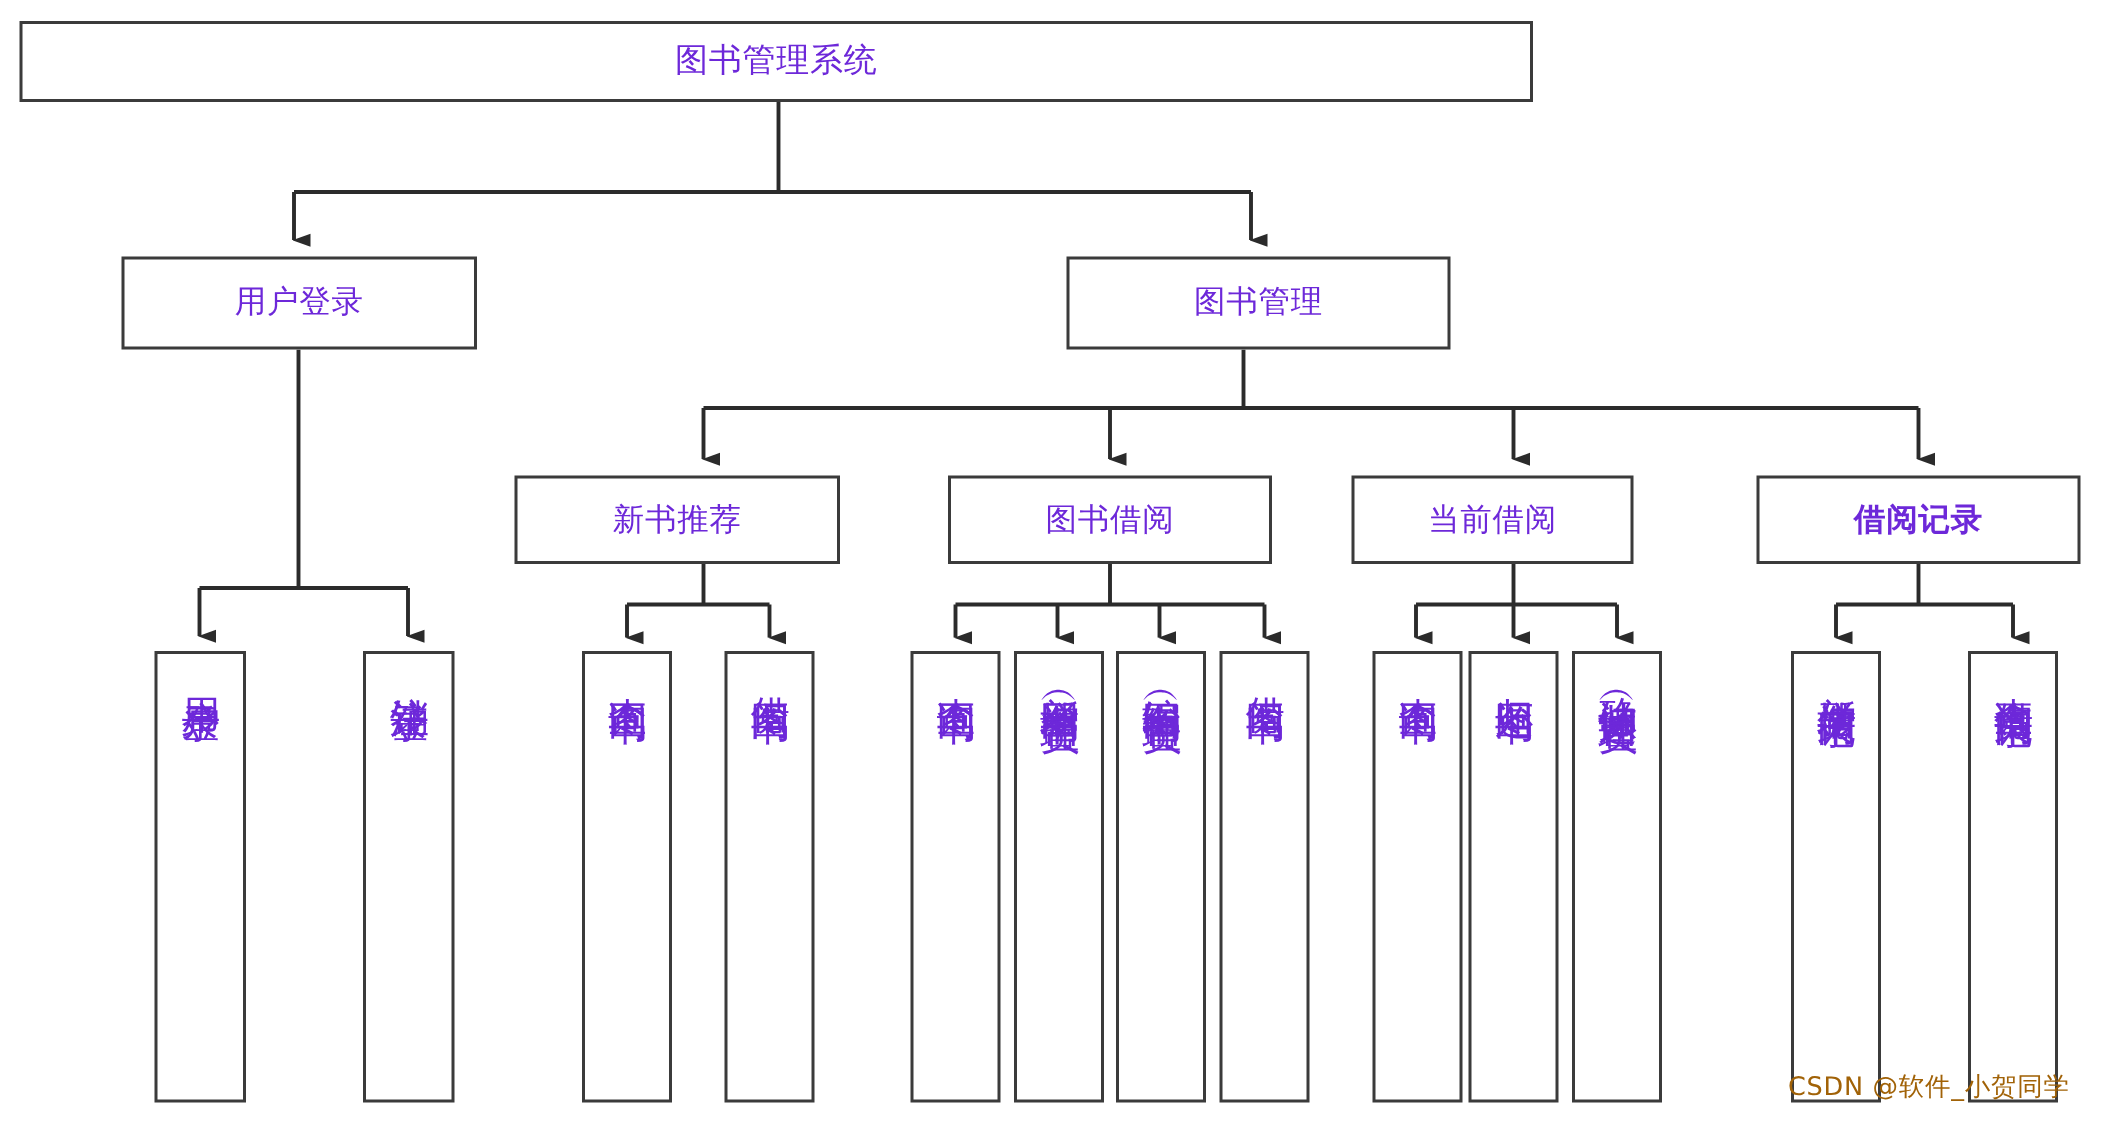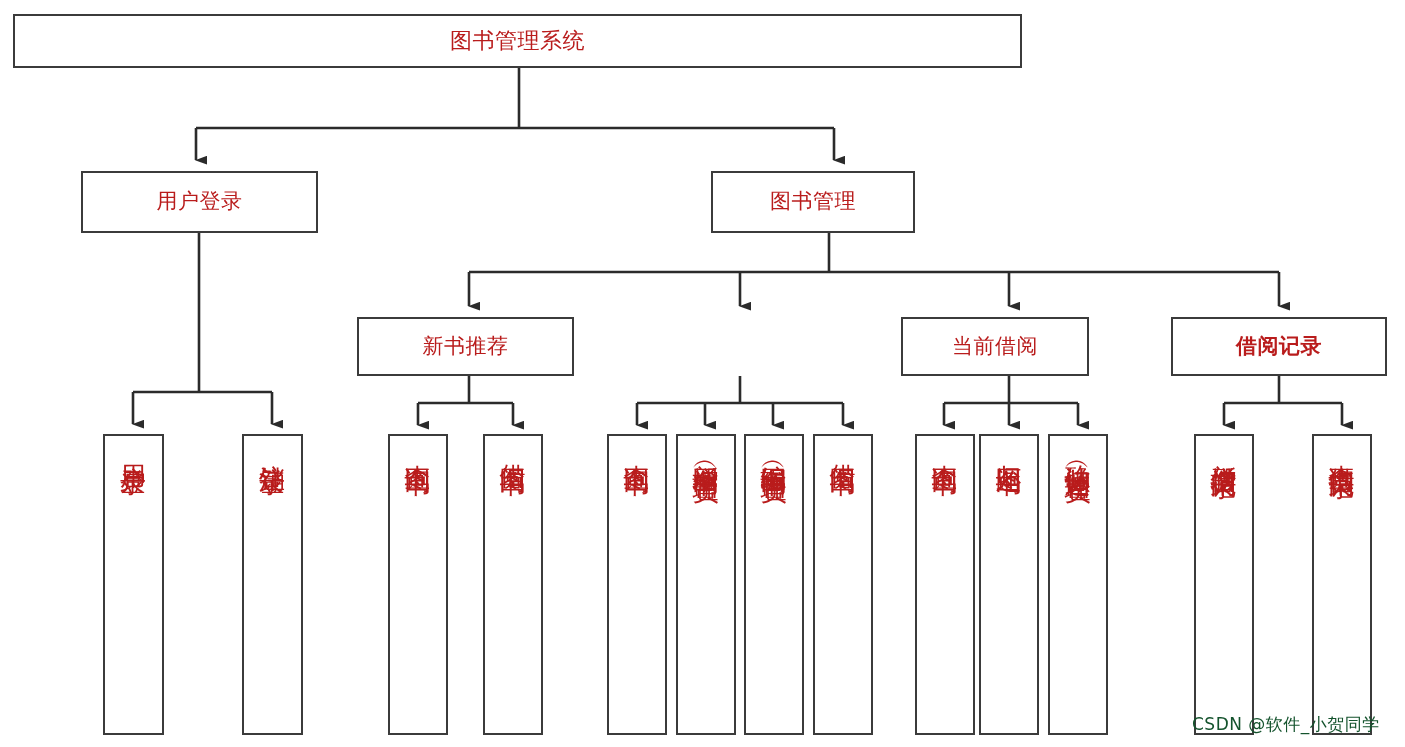--- a/index.html
+++ b/index.html
@@ -25,21 +25,21 @@
     height: 747px;
   }
   .node {
     position: absolute;
     box-sizing: border-box;
     background: #ffffff;
     border: 2px solid #3b3b3b;
     display: flex;
     align-items: center;
     justify-content: center;
-    color: #b91c1c;
+    color: #6d28d9;
   }
   .node .label {
     display: block;
     text-align: center;
     line-height: 1.12;
     letter-spacing: 0.5px;
   }
   .node.horiz .label {
     font-size: 21px;
     white-space: nowrap;
@@ -54,21 +54,21 @@
     font-size: 26px;
     line-height: 1.0;
     letter-spacing: 2px;
   }
   #root-node .label { font-size: 22px; }
   .watermark {
     position: absolute;
     left: 1192px;
     top: 713px;
     font-size: 17px;
-    color: #14532d;
+    color: #a16207;
     white-space: nowrap;
     letter-spacing: 0.5px;
   }
 </style>
 </head>
 <body>
 
 <div id="canvas">
 
   <svg id="wires" viewBox="0 0 1405 747" xmlns="http://www.w3.org/2000/svg">
@@ -122,26 +122,29 @@
     </g>
   </svg>
 
   <div class="node horiz" id="root-node" style="left:13px; top:14px; width:1009px; height:54px;">
     <span class="label">图书管理系统</span>
   </div>
 
   <div class="node horiz" style="left:81px; top:171px; width:237px; height:62px;">
     <span class="label">用户登录</span>
   </div>
-  <div class="node horiz" style="left:711px; top:171px; width:204px; height:62px;">
+  <div class="node horiz" style="left:711px; top:171px; width:256px; height:62px;">
     <span class="label">图书管理</span>
   </div>
 
-  <div class="node horiz" style="left:357px; top:317px; width:217px; height:59px;">
+  <div class="node horiz" style="left:343px; top:317px; width:217px; height:59px;">
     <span class="label">新书推荐</span>
+  </div>
+  <div class="node horiz" style="left:632px; top:317px; width:216px; height:59px;">
+    <span class="label">图书借阅</span>
   </div>
   <div class="node horiz" style="left:901px; top:317px; width:188px; height:59px;">
     <span class="label">当前借阅</span>
   </div>
   <div class="node horiz" style="left:1171px; top:317px; width:216px; height:59px;font-weight:bold;">
     <span class="label">借阅记录</span>
   </div>
 
   <div class="node vert" style="left:103px; top:434px; width:61px; height:301px;">
     <span class="label">用户登录</span>

